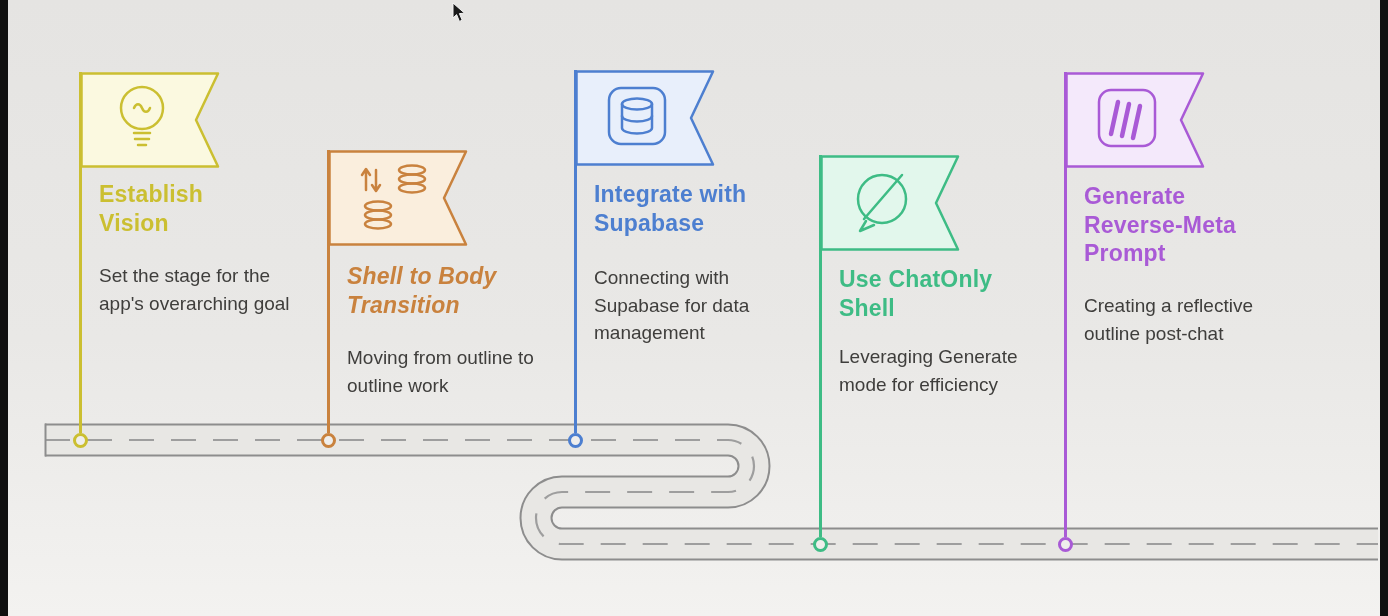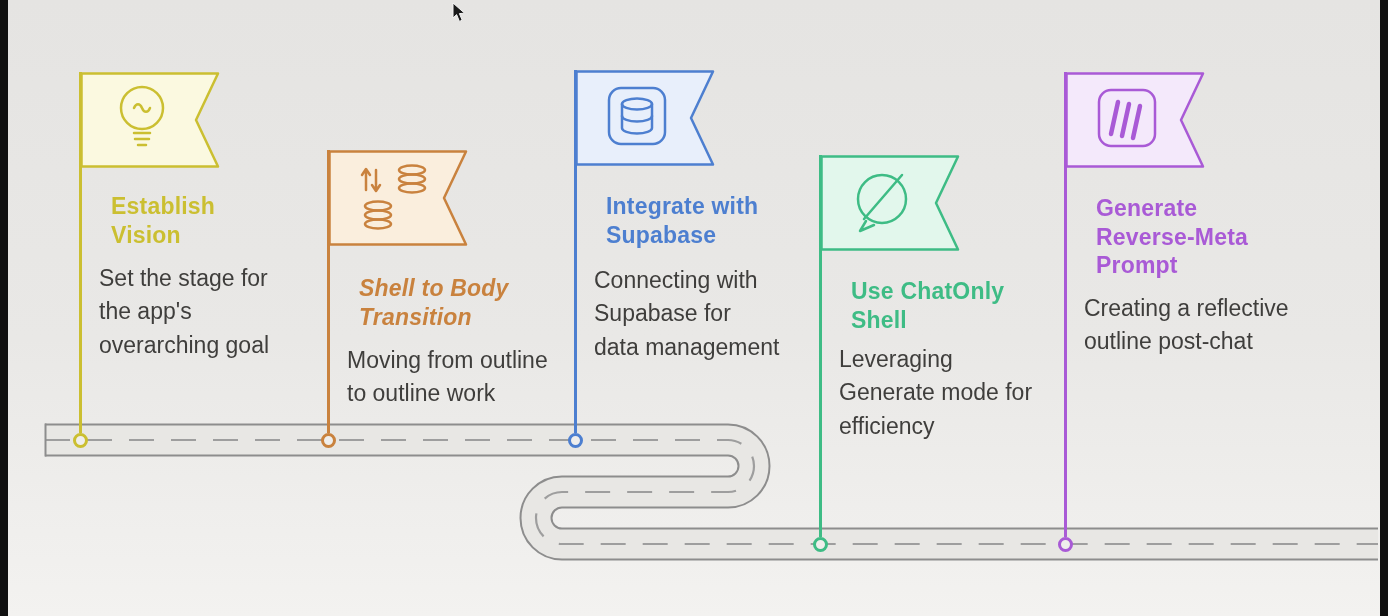--- a/index.html
+++ b/index.html
@@ -26,27 +26,27 @@
     position:absolute;left:-6px;width:9px;height:9px;
     border:3px solid var(--accent);border-radius:50%;
     background:#efeeec;
   }
   .flag{position:absolute;left:1px;top:0;display:block;}
   .flag .banner{fill:var(--tint);stroke:var(--accent);stroke-width:2.5;stroke-linejoin:round;}
   .flag .ic{fill:none;stroke:var(--accent);stroke-width:2.5;stroke-linecap:round;stroke-linejoin:round;}
   .flag .ic-thick{fill:none;stroke:var(--accent);stroke-width:4.5;stroke-linecap:round;}
 
   .title{
-    position:absolute;margin:12px;left:20px;
+    position:absolute;margin:0;left:20px;
     font-size:23px;font-weight:700;line-height:1.24;color:var(--accent);
     letter-spacing:.2px;
   }
   .desc{
     position:absolute;margin:0;left:20px;
-    font-size:23px;line-height:1.45;color:#3f3e3c;
+    font-size:19px;line-height:1.45;color:#3f3e3c;
   }
 
   
   .m1{left:79px;top:72px;width:215px;}
   .m1 .pole{height:361px;} .m1 .marker{top:361px;}
   .m1 .title{top:108px;width:160px;} .m1 .desc{top:190px;width:196px;}
 
   .m2{left:327px;top:150px;width:215px;}
   .m2 .pole{height:283px;} .m2 .marker{top:283px;}
   .m2 .title{top:112px;width:182px;font-style:italic;} .m2 .desc{top:194px;width:202px;}

